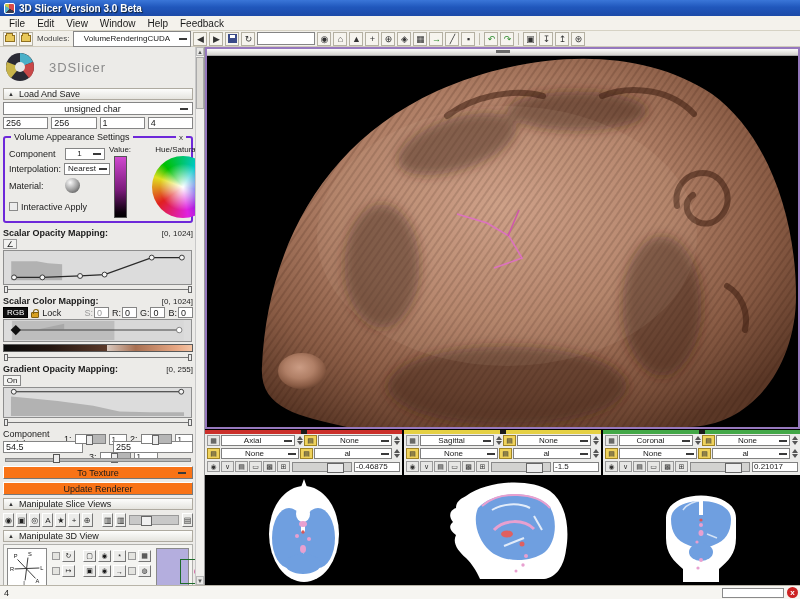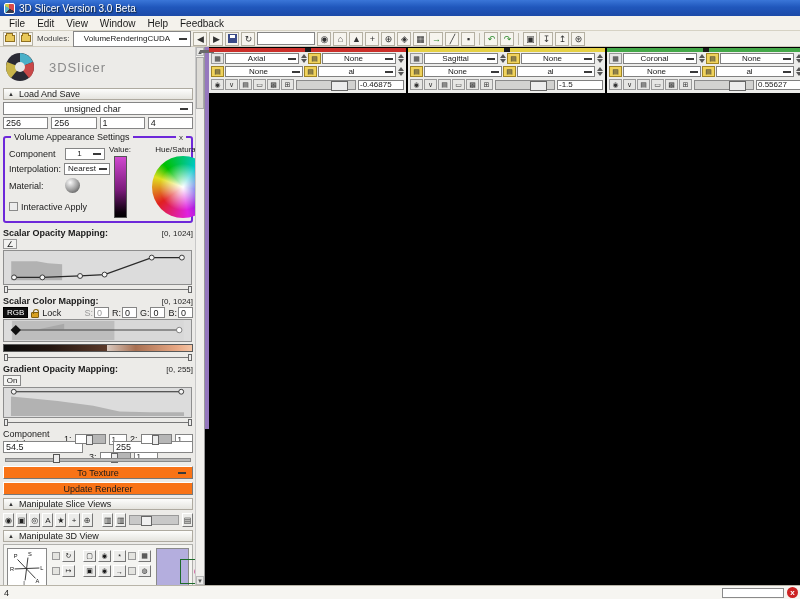--- a/index.html
+++ b/index.html
@@ -2,21 +2,21 @@
 <html><head>
 <meta charset="utf-8">
 <style>
   *{box-sizing:border-box;margin:0;padding:0}
   body{font-family:"Liberation Sans",sans-serif;background:#888}
   .win{width:800px;height:599px;position:relative;background:#ece9d8;overflow:hidden;font-size:9px;color:#1a1a1a}
 
   
   .titlebar{height:16px;background:linear-gradient(180deg,#3a76d8 0%,#2057bc 45%,#1c4aa8 100%);display:flex;align-items:center;padding:0 4px;gap:4px}
   .titleicon{width:11px;height:11px;background:conic-gradient(#d84a4a 0 120deg,#3a3a4a 0 220deg,#58b0c8 0 300deg,#c8c84a 0);border:1px solid #fff;border-radius:2px}
-  .titletext{color:#fff;font-weight:normal;font-size:10px;text-shadow:1px 1px 1px #123}
+  .titletext{color:#fff;font-weight:bold;font-size:10px;text-shadow:1px 1px 1px #123}
   .menubar{height:15px;background:#f4f2ec;border-bottom:1px solid #d6d2c4;display:flex;align-items:center;padding-left:3px;font-size:10px}
   .menubar span{padding:0 6px;cursor:default}
   .toolbar{height:16px;background:#f2f0ea;border-bottom:1px solid #cfcabc;display:flex;align-items:center;gap:2px;padding:0 3px}
   .tbtn{height:14px;min-width:14px;display:flex;align-items:center;justify-content:center;border:1px solid #b4b0a2;background:#f6f4ee;font-size:9px;color:#333;cursor:default}
   .folder{width:10px;height:7px;background:#e8c85a;border:1px solid #907020;position:relative}
   .folder::before{content:"";position:absolute;top:-3px;left:0;width:5px;height:2px;background:#e8c85a;border:1px solid #907020;border-bottom:none}
   .tlabel{font-size:8px;color:#444;margin:0 2px}
   .mdd{background:#fff;border:1px solid #858585;height:16px;display:flex;align-items:center;padding:0 3px}
   .mdd .lbl{flex:1;text-align:center;font-size:8px;white-space:nowrap}
   .dash{width:8px;height:2px;background:#3a3a3a;margin-left:3px;flex:none}
@@ -101,21 +101,21 @@
   .compass{width:40px;height:40px;background:#fff;border:1px solid #888;flex:none}
   .ctrls{display:flex;flex-direction:column;gap:3px;margin-top:2px}
   .crow{display:flex;align-items:center;gap:2px}
   .m3btn{width:13px;height:12px;border:1px solid;border-color:#fff #777 #777 #fff;background:#ececea;font-size:7px;display:flex;align-items:center;justify-content:center}
   .cb2{width:8px;height:8px;background:#e4e4e0;border:1px solid #9a9a9a}
   .navprev{width:84px;height:46px;background:#b4aede;border:1px solid #8a8a8a;position:relative;margin-left:auto}
   .navbox{position:absolute;left:23px;top:10px;width:38px;height:25px;border:1px solid #1d6b2a}
   .navblob{position:absolute;left:13px;top:7px;width:11px;height:9px;border-radius:50%;background:radial-gradient(circle at 40% 40%,#f090c0,#c04890)}
 
   
-  .right{width:595px;display:flex;flex-direction:row;background:#000}
+  .right{width:595px;display:flex;flex-direction:column;background:#000}
   .v3d{height:382px;border:2px solid #9678be;background:#000;position:relative}
   .v3dstrip{height:7px;background:linear-gradient(#fbfbfa,#d4d2ce);border-bottom:1px solid #a8a8a8;position:relative}
   .nub{position:absolute;left:50%;top:1px;width:14px;height:3px;margin-left:-7px;background:#6a6a6a}
   .v3dcanvas{position:absolute;left:0;right:0;top:7px;bottom:0;overflow:hidden}
   .ctlrow{height:46px;display:flex;gap:2px;background:#000;padding-top:1px}
   .spanel{width:197px;background:#ececea;display:flex;flex-direction:column}
   .sbar{height:4px;position:relative}
   .sbar .pin{position:absolute;left:50%;top:0;width:6px;height:4px;margin-left:-3px;background:#1a1a1a}
   .bar-red{background:#cb2f2a}.bar-yellow{background:#e5d044}.bar-green{background:#43a848}
   .srow{display:flex;align-items:center;height:13px;gap:1px;padding:0 2px}
@@ -787,21 +787,21 @@
             <span class="sicon">
                 <span>▭</span>
               </span>
             <span class="sicon">
                 <span>▩</span>
               </span>
             <span class="sicon">
                 <span>⊞</span>
               </span>
             <span class="sslider"></span>
-            <span class="sval">0.55627</span>
+            <span class="sval">0.21017</span>
           </div>
         </div>
       </div>
 
       <div class="imgrow">
         <div class="ipanel">
           <svg viewBox="0 0 197 109" width="197" height="109">
             <rect width="197" height="109" fill="#000"></rect>
             <path d="M95,14 l4,-11 l4,11 Z" fill="#fff"></path>
             <ellipse cx="99" cy="58" rx="35" ry="48" fill="#fff"></ellipse>

